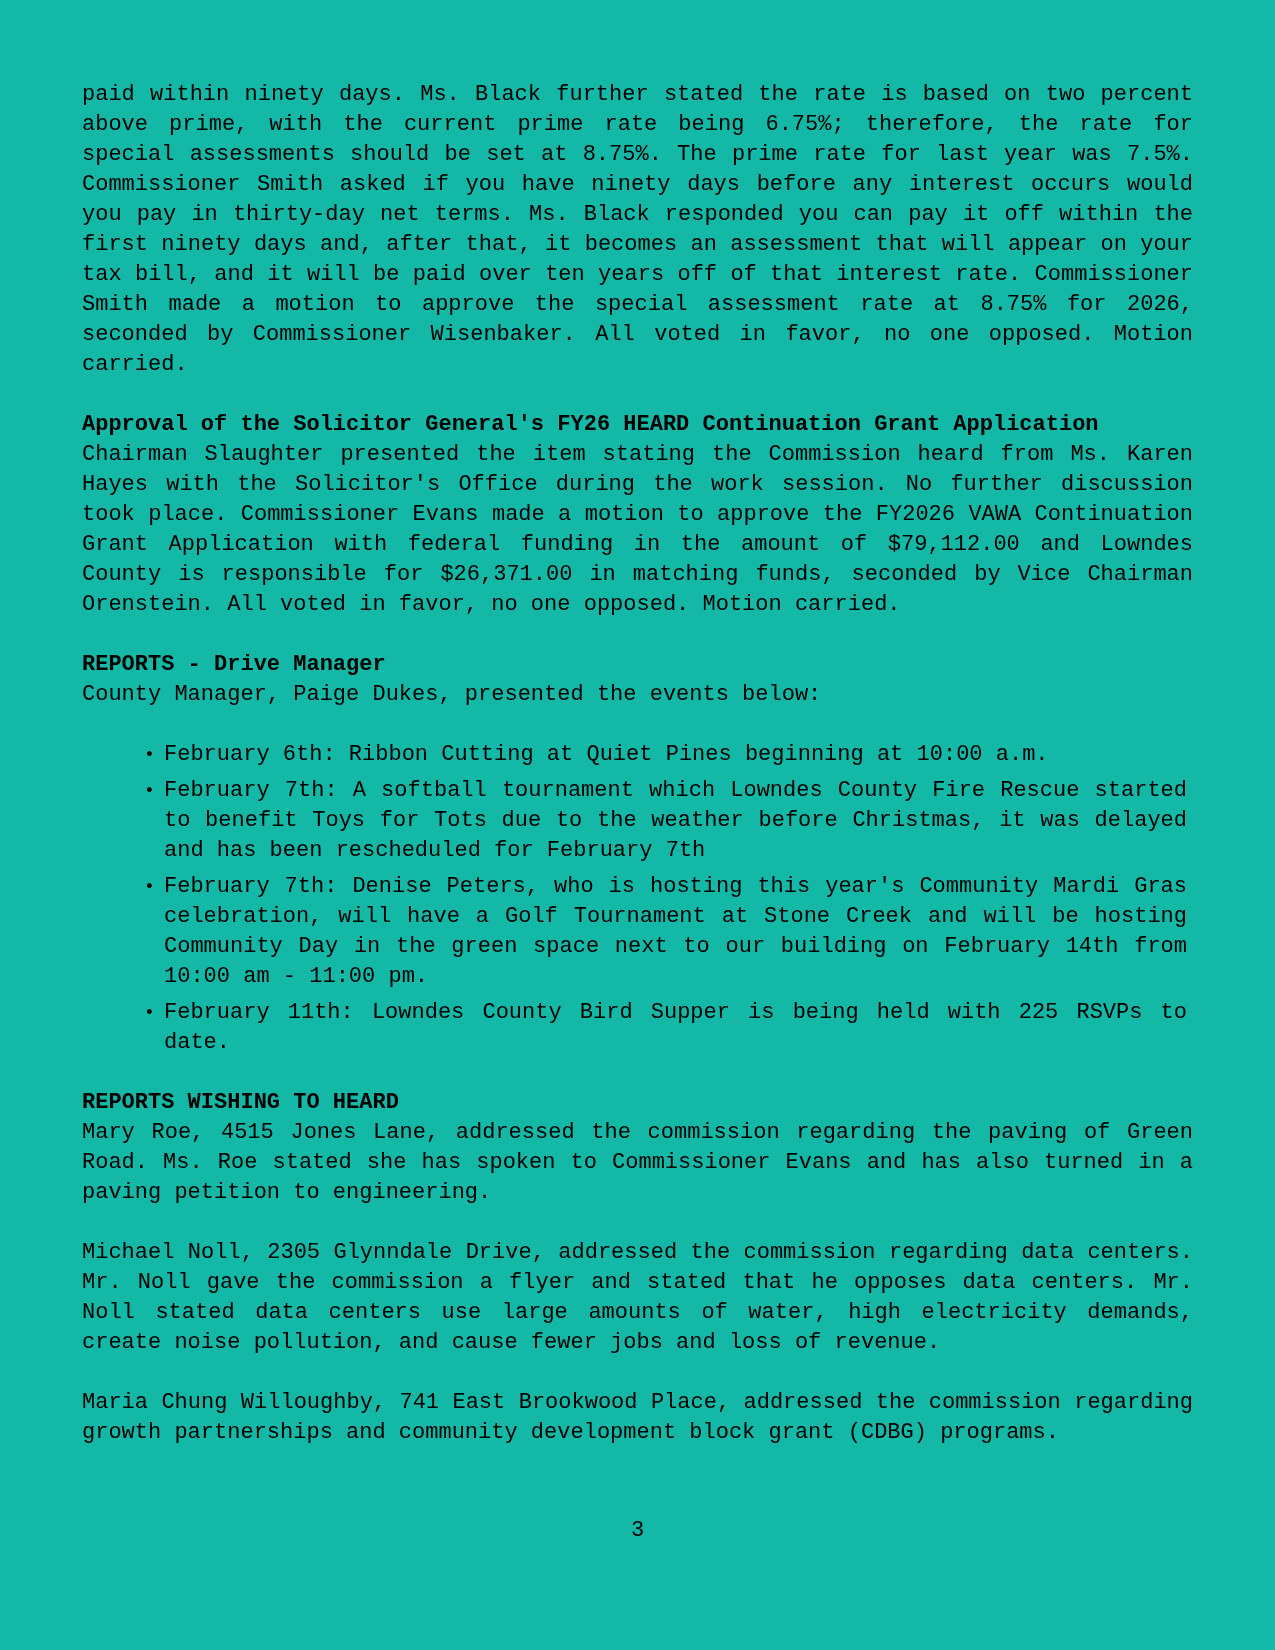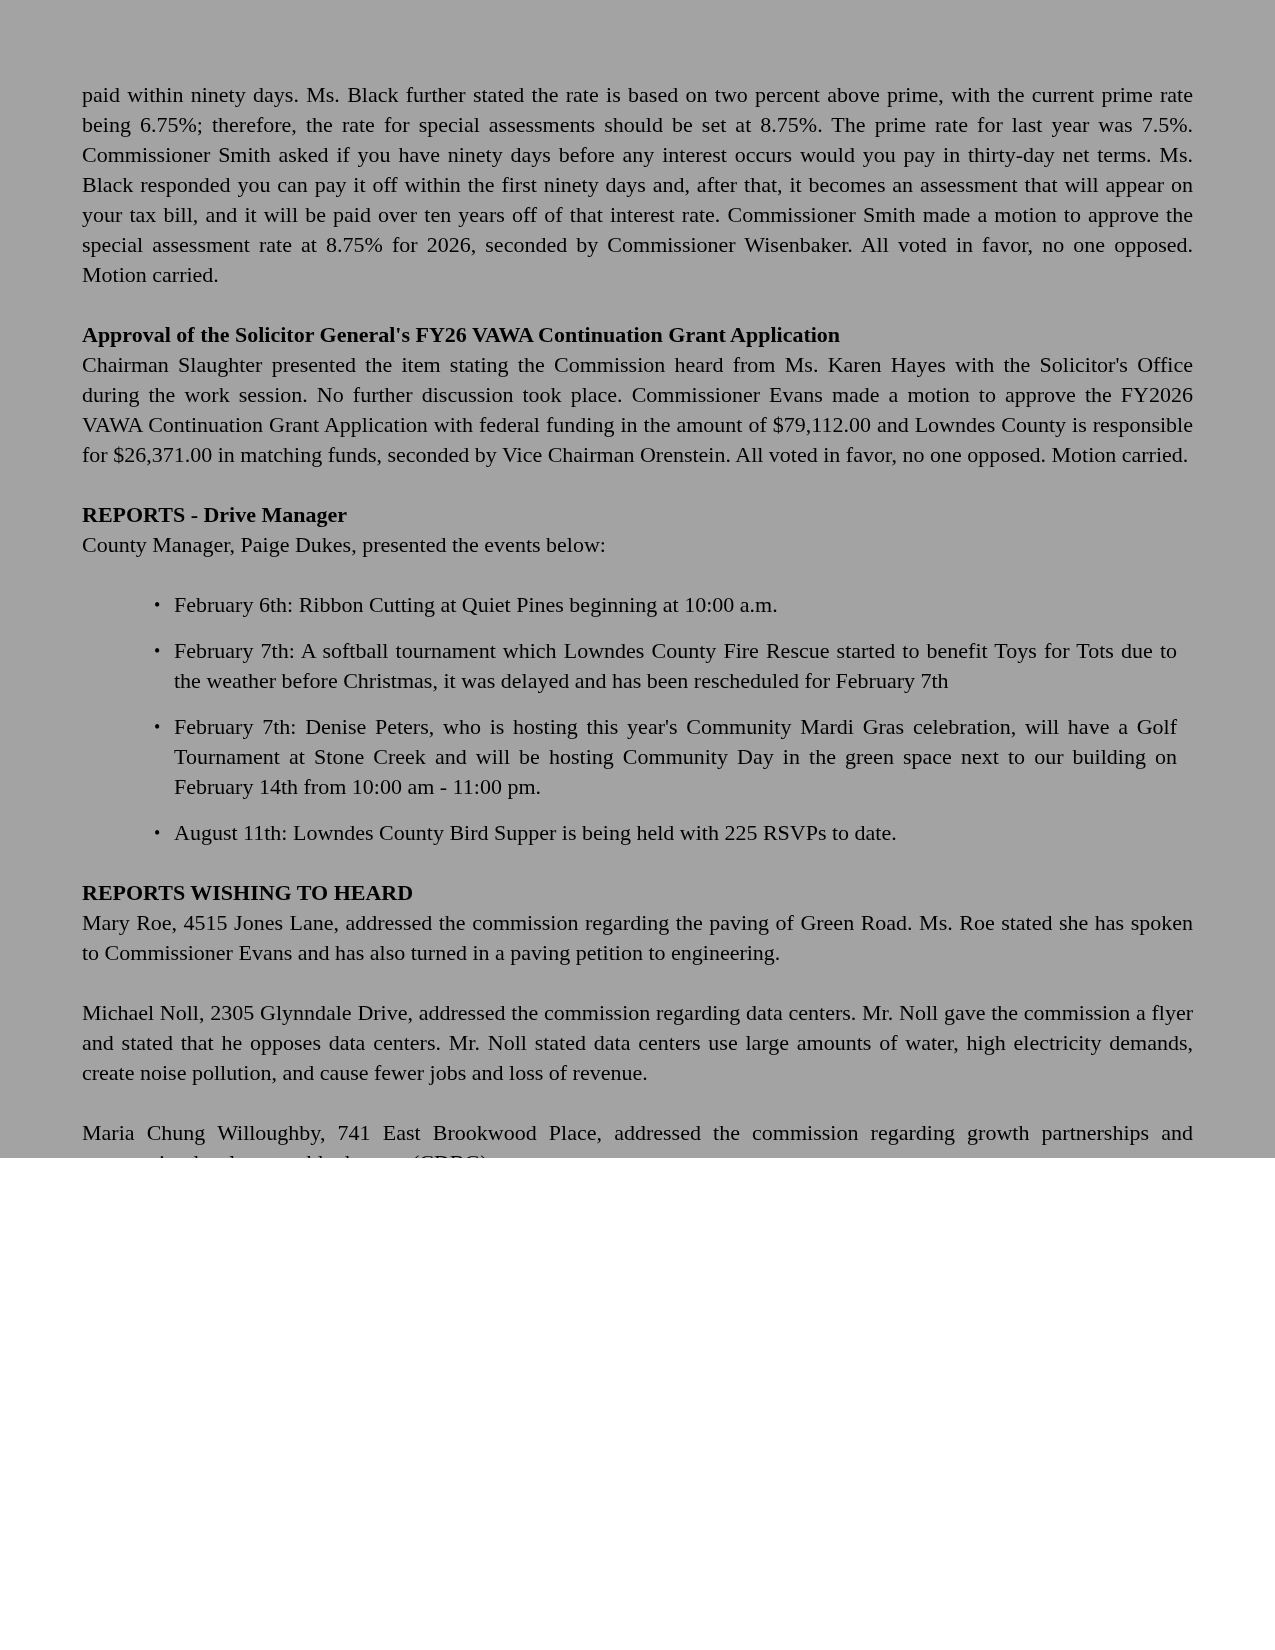--- a/index.html
+++ b/index.html
@@ -3,23 +3,23 @@
 <meta charset="utf-8">
 <style>
   html, body {
     margin: 0;
     padding: 0;
     background: #ffffff;
   }
   .page {
     position: relative;
     width: 1275px;
-    height: 1158px;
-    background: #a3a3a3;
-    font-family: Liberation Serif, serif;
+    height: 1650px;
+    background: #14b8a6;
+    font-family: Liberation Mono, monospace;
     font-size: 22px;
     line-height: 30px;
     color: #000000;
     overflow: hidden;
   }
   .content {
     position: absolute;
     left: 82px;
     top: 80px;
     width: 1111px;
@@ -40,21 +40,21 @@
   }
   ul.bullets {
     list-style: none;
     margin: 0 0 30px 0;
     padding: 0;
   }
   ul.bullets li {
     position: relative;
     padding-left: 76px;
     text-align: justify;
-    margin: 16px;
+    margin: 6px;
   }
   ul.bullets li::before {
     content: "\2022";
     position: absolute;
     left: 56px;
     top: 0;
     font-size: 18px;
     line-height: 30px;
   }
   .page-number {
@@ -67,32 +67,32 @@
 </style>
 </head>
 <body>
 
 <div class="page">
   <div class="content">
 
     <p>paid within ninety days. Ms. Black further stated the rate is based on two percent above prime, with the current prime rate being 6.75%; therefore, the rate for special assessments should be set at 8.75%. The prime rate for last year was 7.5%. Commissioner Smith asked if you have ninety days before any interest occurs would you pay in thirty-day net terms. Ms. Black responded you can pay it off within the first ninety days and, after that, it becomes an assessment that will appear on your tax bill, and it will be paid over ten years off of that interest rate. Commissioner Smith made a motion to approve the special assessment rate at 8.75% for 2026, seconded by Commissioner Wisenbaker. All voted in favor, no one opposed. Motion carried.</p>
 
     <section>
-      <h2 class="heading">Approval of the Solicitor General's FY26 VAWA Continuation Grant Application</h2>
+      <h2 class="heading">Approval of the Solicitor General's FY26 HEARD Continuation Grant Application</h2>
       <p>Chairman Slaughter presented the item stating the Commission heard from Ms. Karen Hayes with the Solicitor's Office during the work session. No further discussion took place. Commissioner Evans made a motion to approve the FY2026 VAWA Continuation Grant Application with federal funding in the amount of $79,112.00 and Lowndes County is responsible for $26,371.00 in matching funds, seconded by Vice Chairman Orenstein. All voted in favor, no one opposed. Motion carried.</p>
     </section>
 
     <section>
       <h2 class="heading">REPORTS - Drive Manager</h2>
       <p>County Manager, Paige Dukes, presented the events below:</p>
       <ul class="bullets">
         <li>February 6th: Ribbon Cutting at Quiet Pines beginning at 10:00 a.m.</li>
         <li>February 7th: A softball tournament which Lowndes County Fire Rescue started to benefit Toys for Tots due to the weather before Christmas, it was delayed and has been rescheduled for February 7th</li>
         <li>February 7th: Denise Peters, who is hosting this year's Community Mardi Gras celebration, will have a Golf Tournament at Stone Creek and will be hosting Community Day in the green space next to our building on February 14th from 10:00 am - 11:00 pm.</li>
-        <li>August 11th: Lowndes County Bird Supper is being held with 225 RSVPs to date.</li>
+        <li>February 11th: Lowndes County Bird Supper is being held with 225 RSVPs to date.</li>
       </ul>
     </section>
 
     <section>
       <h2 class="heading">REPORTS WISHING TO HEARD</h2>
       <p>Mary Roe, 4515 Jones Lane, addressed the commission regarding the paving of Green Road. Ms. Roe stated she has spoken to Commissioner Evans and has also turned in a paving petition to engineering.</p>
       <p>Michael Noll, 2305 Glynndale Drive, addressed the commission regarding data centers. Mr. Noll gave the commission a flyer and stated that he opposes data centers. Mr. Noll stated data centers use large amounts of water, high electricity demands, create noise pollution, and cause fewer jobs and loss of revenue.</p>
       <p>Maria Chung Willoughby, 741 East Brookwood Place, addressed the commission regarding growth partnerships and community development block grant (CDBG) programs.</p>
     </section>
 

